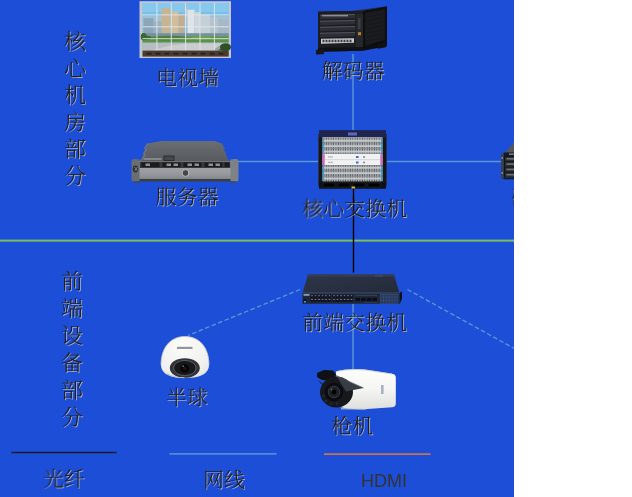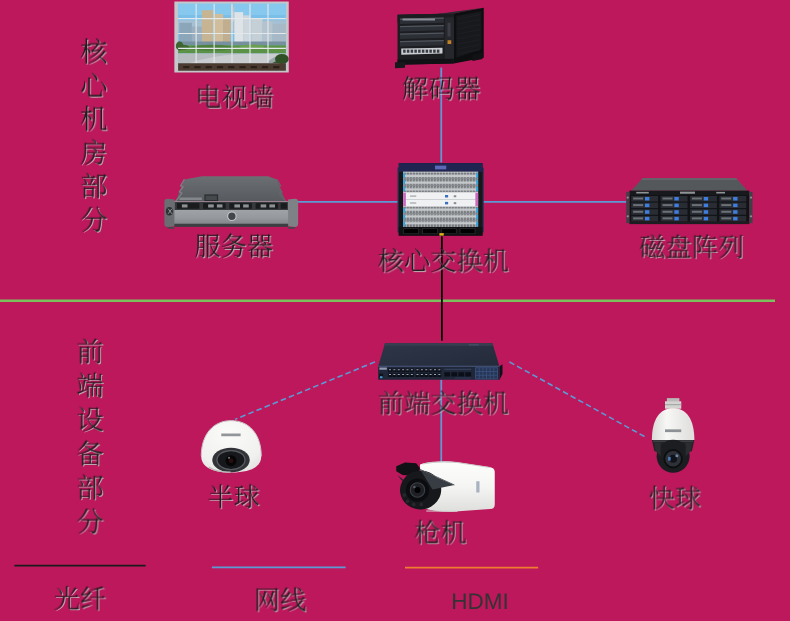--- a/index.html
+++ b/index.html
@@ -1,15 +1,15 @@
 <!DOCTYPE html>
 <html><head><meta charset="utf-8">
 <style>
 html,body{margin:0;padding:0;background:#ffffff;}
-#canvas{position:relative;width:632px;height:497px;background:#be185d;overflow:hidden;}
+#canvas{position:relative;width:514px;height:497px;background:#1d4ed8;overflow:hidden;}
 </style></head>
 <body>
 <div id="canvas">
 <svg width="632" height="497" viewBox="0 0 632 497">
 <defs>
 <path id="u4ea4" d="M873 722 828 659H53L62 629H928C942 629 952 634 954 645C924 677 873 722 873 722ZM397 838 387 829C431 794 485 732 497 680C563 638 605 778 397 838ZM618 592 608 582C689 527 800 427 836 354C913 314 933 477 618 592ZM405 559 319 601C277 515 183 407 86 342L95 327C211 380 314 473 368 548C391 545 399 549 405 559ZM746 403 658 440C623 348 569 264 496 190C420 255 359 334 321 428L303 415C340 315 395 230 464 160C357 62 216 -14 41 -59L47 -75C236 -38 386 33 500 126C608 31 748 -35 910 -75C920 -49 941 -31 967 -29L969 -17C803 14 654 72 536 158C611 228 667 307 705 392C730 388 740 392 746 403Z"></path>
 <path id="u5149" d="M151 776 137 769C192 705 260 601 274 522C340 469 386 627 151 776ZM800 782C753 684 688 578 638 515L652 503C716 559 790 642 848 725C869 721 882 728 887 739ZM470 835V453H43L52 424H359C345 182 277 44 34 -60L40 -76C317 14 399 157 421 424H567V15C567 -32 584 -47 661 -47H774C936 -47 965 -38 965 -11C965 0 960 7 940 14L937 191H923C912 116 901 41 893 21C890 10 887 6 874 5C859 3 823 2 772 2H668C627 2 622 8 622 27V424H928C942 424 952 429 954 439C922 471 868 511 868 511L821 453H524V798C548 802 559 812 561 826Z"></path>
 <path id="u5206" d="M447 801 356 835C305 680 188 493 33 380L44 368C221 470 345 644 408 789C433 786 442 791 447 801ZM676 820 612 841 602 835C653 618 748 472 913 379C924 400 946 416 971 418L974 429C809 493 700 633 646 778C659 794 670 808 676 820ZM471 437H179L188 407H409C398 263 356 85 88 -61L101 -77C399 62 450 248 468 407H716C706 198 686 40 654 10C643 2 634 -1 614 -1C591 -1 509 7 462 11L461 -7C502 -13 551 -22 566 -33C582 -42 586 -59 586 -73C627 -73 667 -62 692 -37C735 7 760 175 770 402C791 403 803 409 810 416L740 474L706 437Z"></path>
 <path id="u5217" d="M645 750V127H655C675 127 697 140 697 148V714C719 718 726 727 729 740ZM845 812V19C845 1 840 -5 820 -5C797 -5 684 4 684 4V-12C732 -18 760 -25 776 -35C791 -44 797 -59 800 -76C889 -67 899 -35 899 13V774C923 777 933 787 936 801ZM50 755 58 726H261C227 562 142 386 32 259L43 247C96 294 144 349 186 410C232 372 284 313 298 267C358 230 393 352 197 426C219 460 239 495 258 532H479C418 283 289 62 56 -62L67 -78C343 45 471 274 539 524C561 526 571 529 579 537L512 599L476 562H272C296 615 316 670 332 726H581C595 726 604 731 607 742C575 770 525 811 525 811L482 755Z"></path>
 <path id="u524d" d="M594 530V68H604C624 68 646 80 646 88V493C671 496 681 505 683 519ZM809 552V13C809 -2 804 -8 785 -8C764 -8 662 0 662 0V-17C705 -21 731 -27 747 -36C759 -46 765 -59 768 -74C852 -66 862 -37 862 10V515C886 518 895 527 897 542ZM253 833 241 826C288 785 341 716 351 660C414 615 459 756 253 833ZM676 835C651 779 610 705 574 650H42L51 621H932C946 621 955 626 958 636C925 667 873 707 873 707L827 650H603C650 693 699 746 729 789C751 788 764 796 767 807ZM397 489V367H190V489ZM138 518V-75H147C170 -75 190 -62 190 -55V181H397V12C397 -2 393 -8 378 -8C360 -8 285 -2 285 -2V-18C319 -22 339 -28 351 -36C362 -45 366 -59 368 -74C441 -67 450 -39 450 6V478C470 481 487 490 494 497L416 555L387 518H195L138 547ZM397 338V211H190V338Z"></path>

